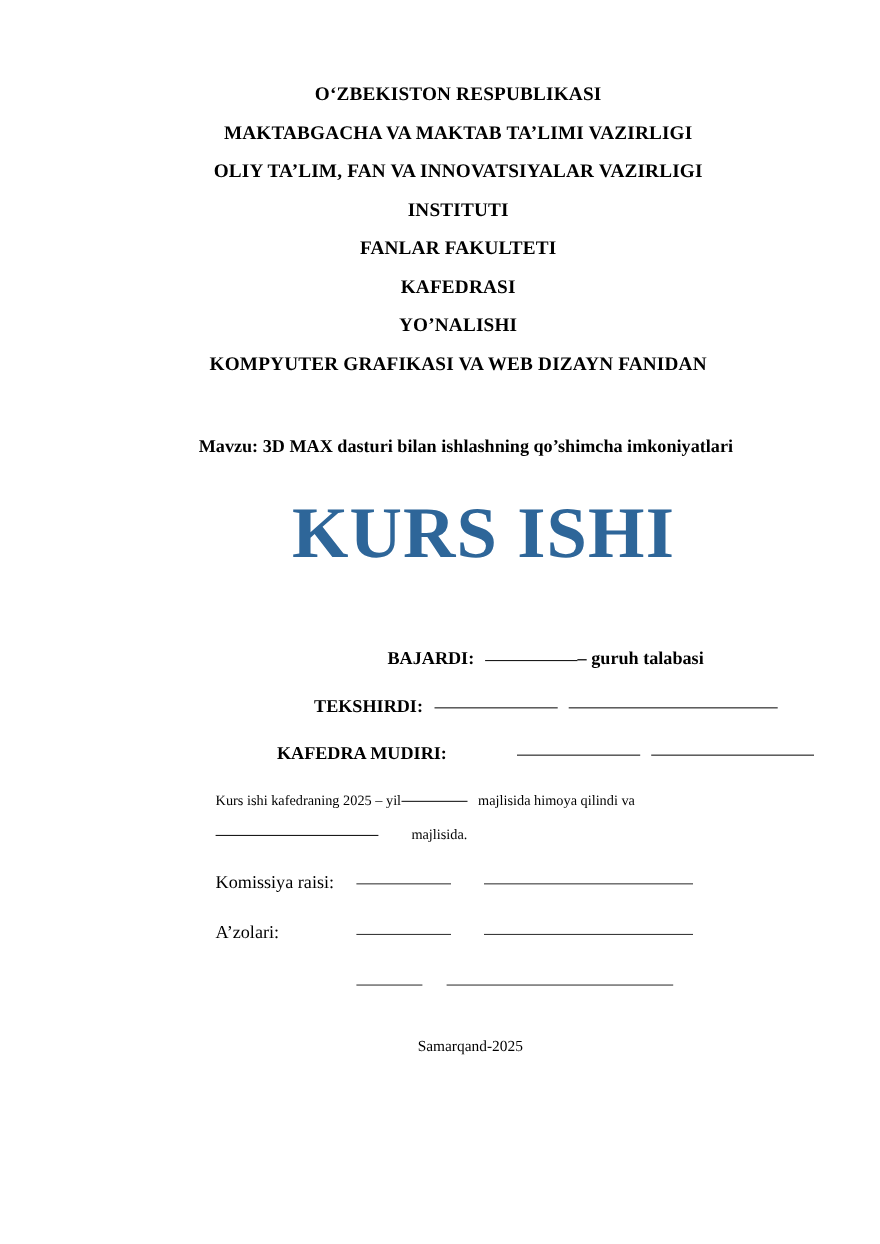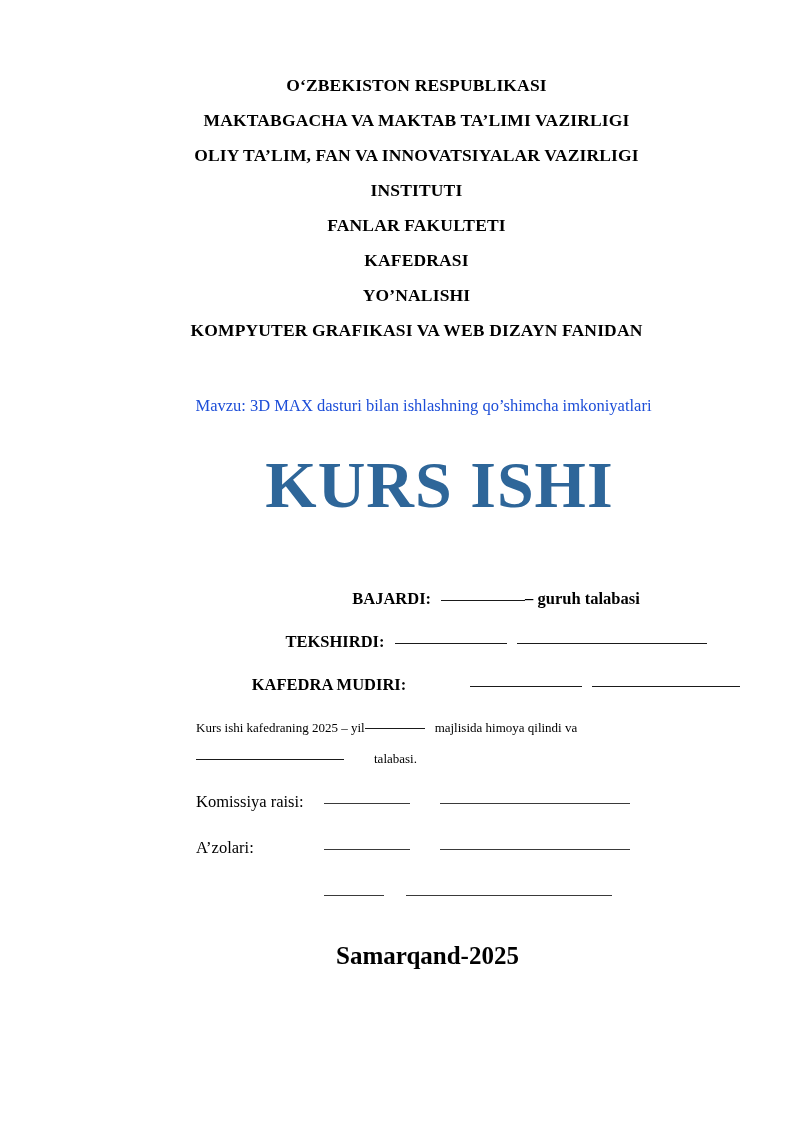--- a/index.html
+++ b/index.html
@@ -43,22 +43,22 @@
 
   
   .topic-row {
     margin-top: 48px;
     text-align: center;
     padding-left: 14px;
   }
   .topic-line {
     display: inline-block;
     font-size: 16.5px;
-    font-weight: normal;
-    color: #1d4ed8;
+    font-weight: bold;
+    color: #000000;
     white-space: nowrap;
   }
 
   
   .title-row {
     margin-top: 36px;
     text-align: center;
     padding-left: 46px;
   }
   .main-title {
@@ -163,22 +163,22 @@
   .extra-sig-row .sig-gap { width: 22px; }
 
   
   .footer-row {
     margin-top: 40px;
     text-align: center;
     padding-left: 22px;
   }
   .footer-text {
     display: inline-block;
-    font-size: 25px;
-    font-weight: bold;
+    font-size: 14px;
+    font-weight: normal;
     text-align: right;
   }
 </style>
 </head>
 <body>
 
 <div class="page">
 
   <div class="header-block">
     <div class="header-line">OʻZBEKISTON RESPUBLIKASI</div>
@@ -211,21 +211,21 @@
 
     <div class="form-row bold">
       <span class="lbl">KAFEDRA  MUDIRI:</span><span class="gap-lg"></span><span class="rule w-mid"></span><span class="gap-sm"></span><span class="rule w-long"></span>
     </div>
 
     <div class="para-row tight">
       <span>Kurs ishi kafedraning 2025 – yil</span><span class="inline-blank"></span><span class="gap-sm"></span><span>majlisida  himoya qilindi va</span>
     </div>
 
     <div class="para-row">
-      <span class="rule w-long"></span><span class="gap-md"></span><span>talabasi.</span>
+      <span class="rule w-long"></span><span class="gap-md"></span><span>majlisida.</span>
     </div>
 
     <div class="committee-row">
       <span class="name">Komissiya raisi:</span><span class="sig-a"></span><span class="sig-gap"></span><span class="sig-b"></span>
     </div>
 
     <div class="committee-row">
       <span class="name">A’zolari:</span><span class="sig-a"></span><span class="sig-gap"></span><span class="sig-b"></span>
     </div>
 

